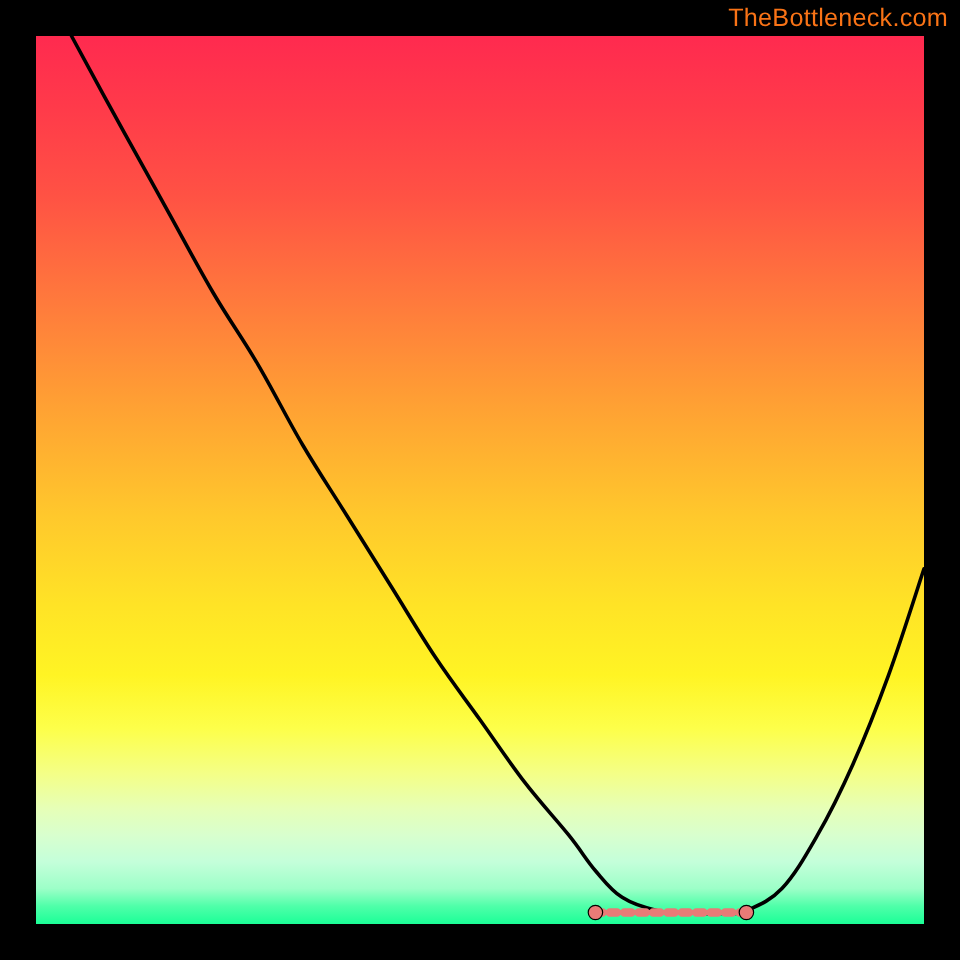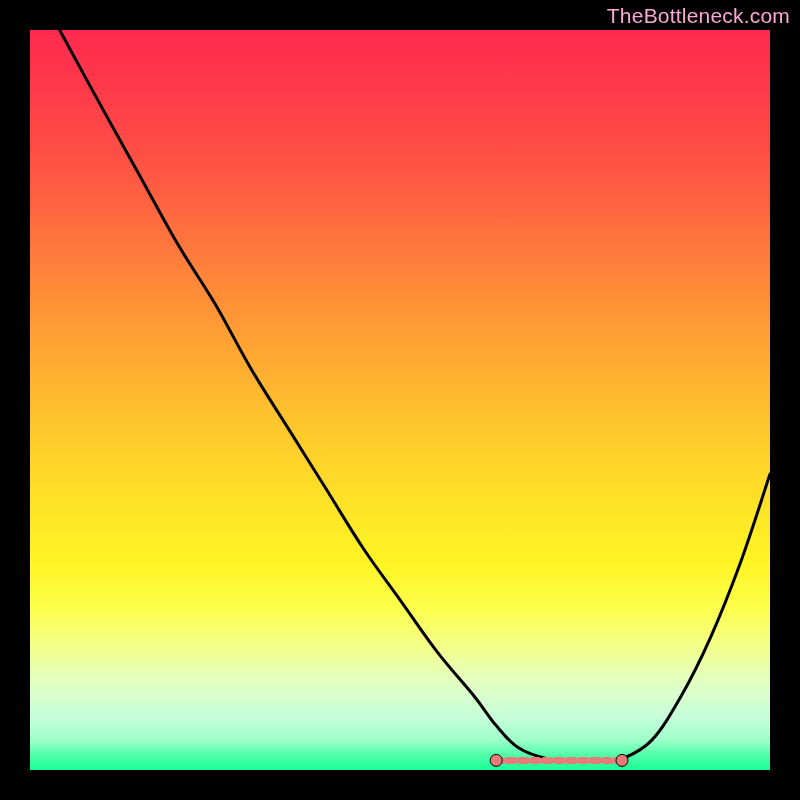--- a/index.html
+++ b/index.html
@@ -42,21 +42,21 @@
       #c4ffda 93%,
       #9dffc8 96%,
       #4fffa9 98%,
       #1bff97 100%
     );
   }
   .watermark {
     position: absolute;
     top: 4px;
     right: 10px;
-    color: #f9a8d4;
+    color: #f97316;
     font-size: 21px;
     font-weight: 500;
     letter-spacing: 0.2px;
   }
   svg.curve {
     position: absolute;
     left: 0;
     top: 0;
     width: 740px;
     height: 740px;

